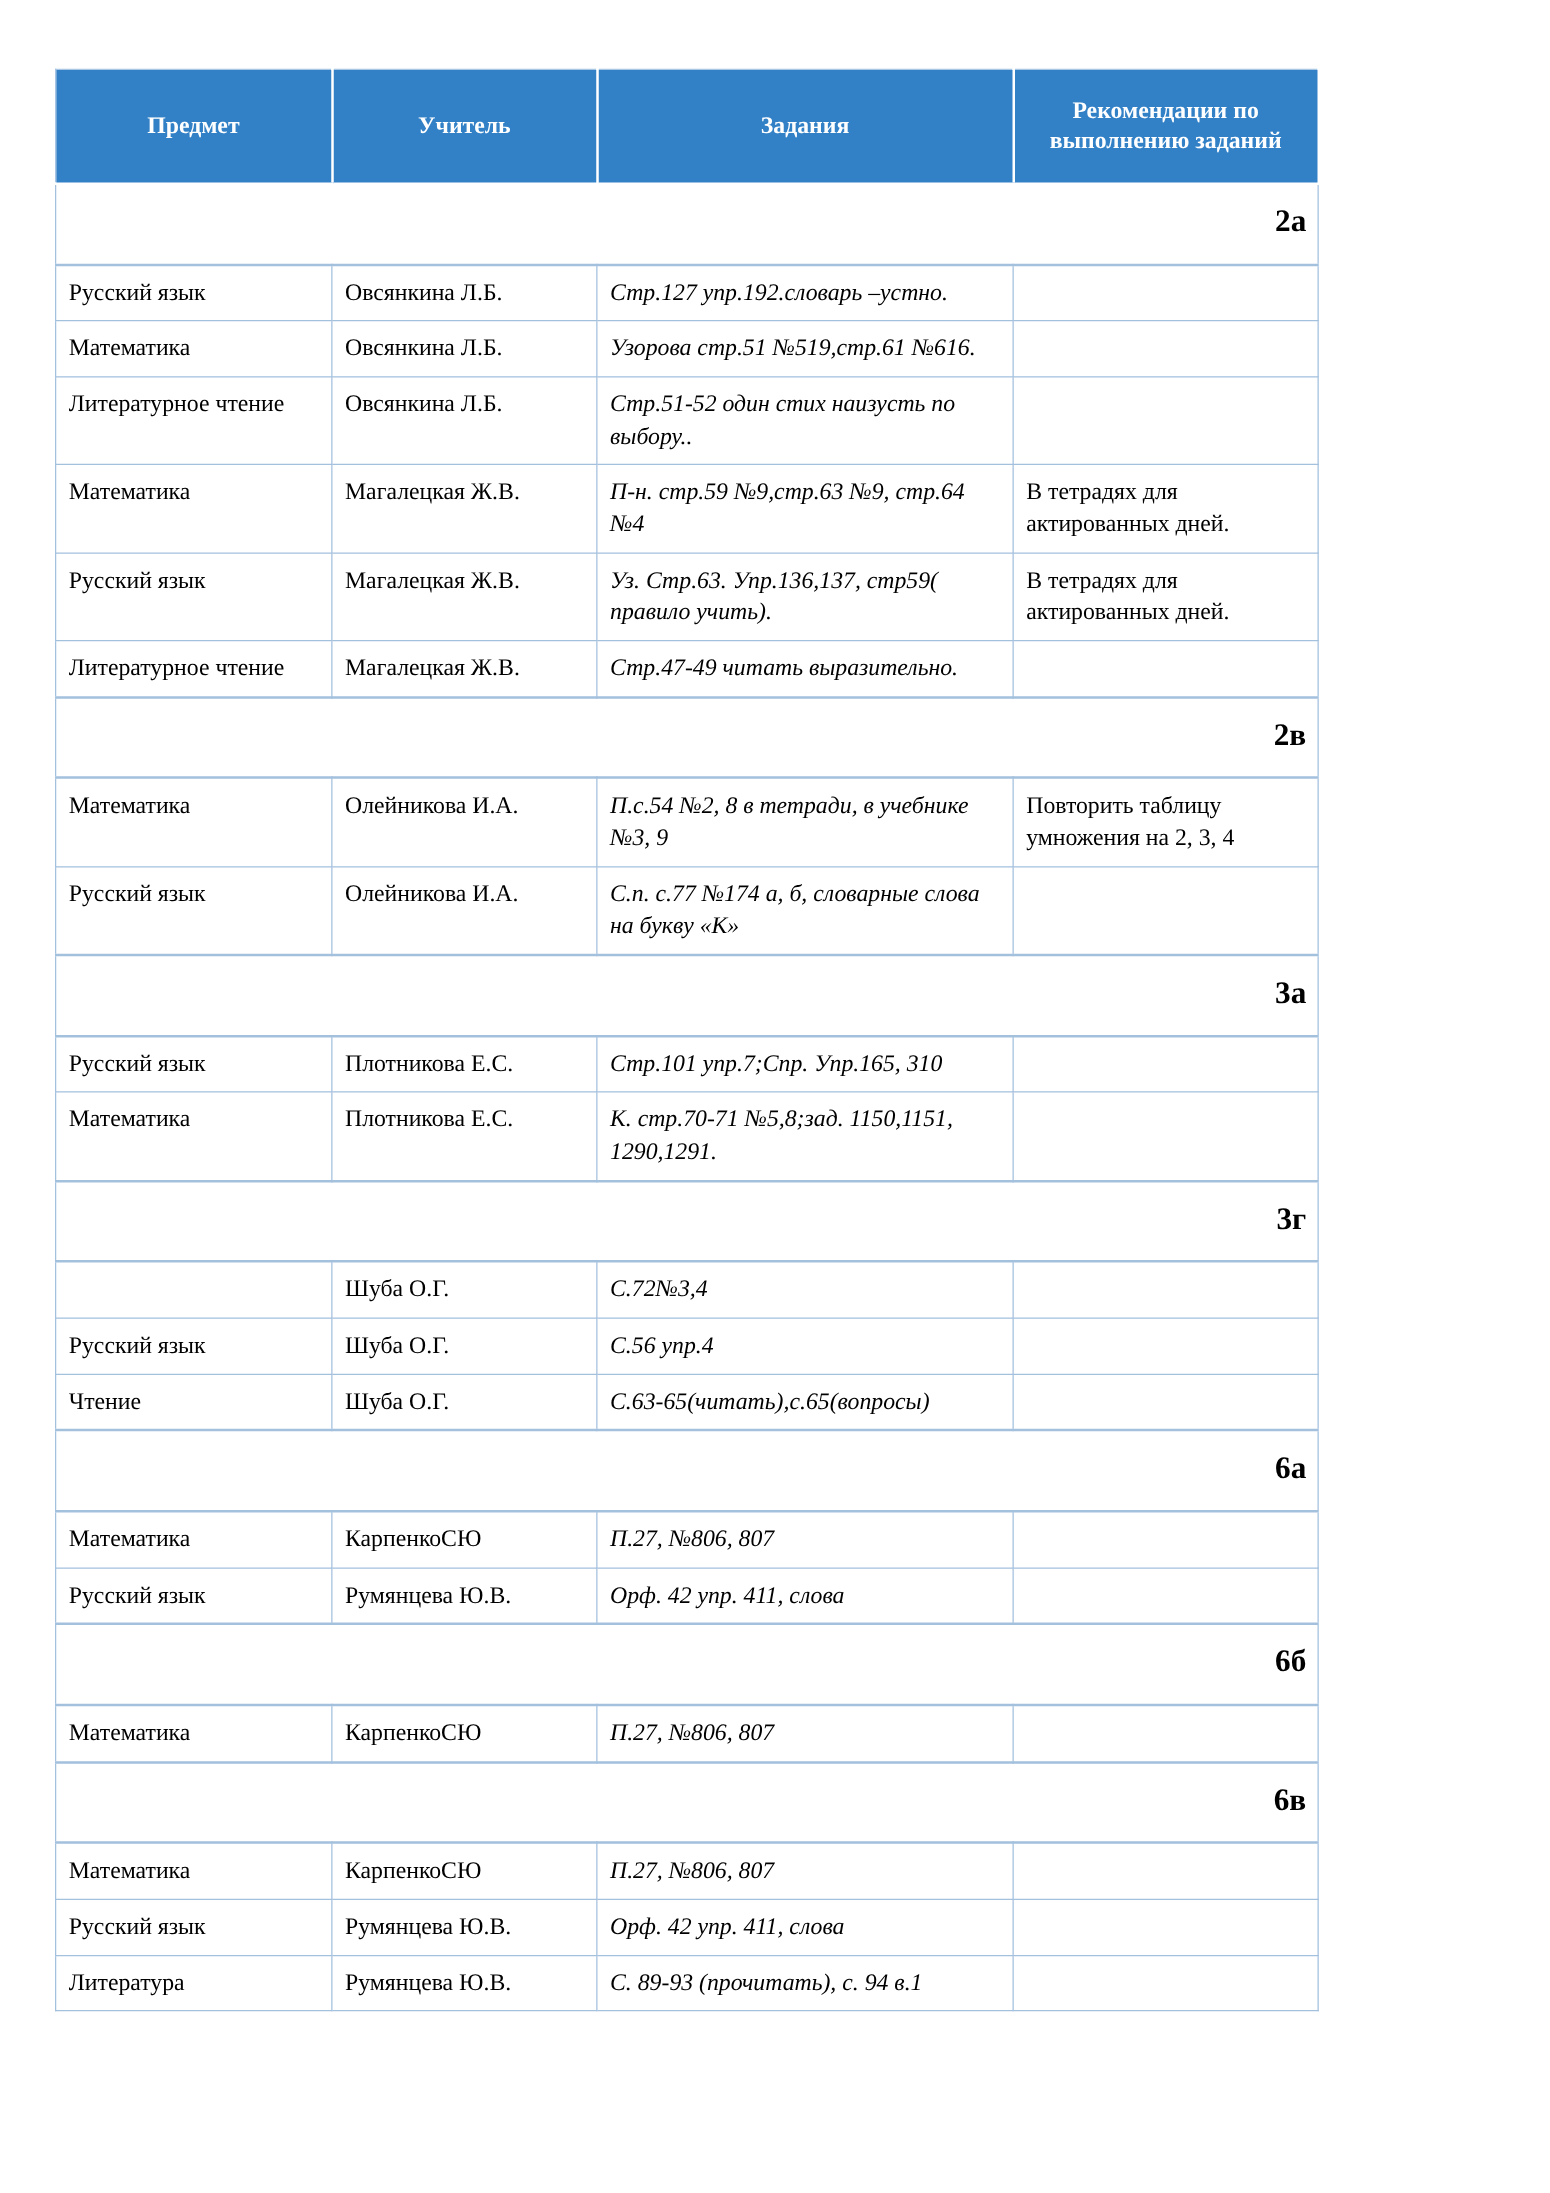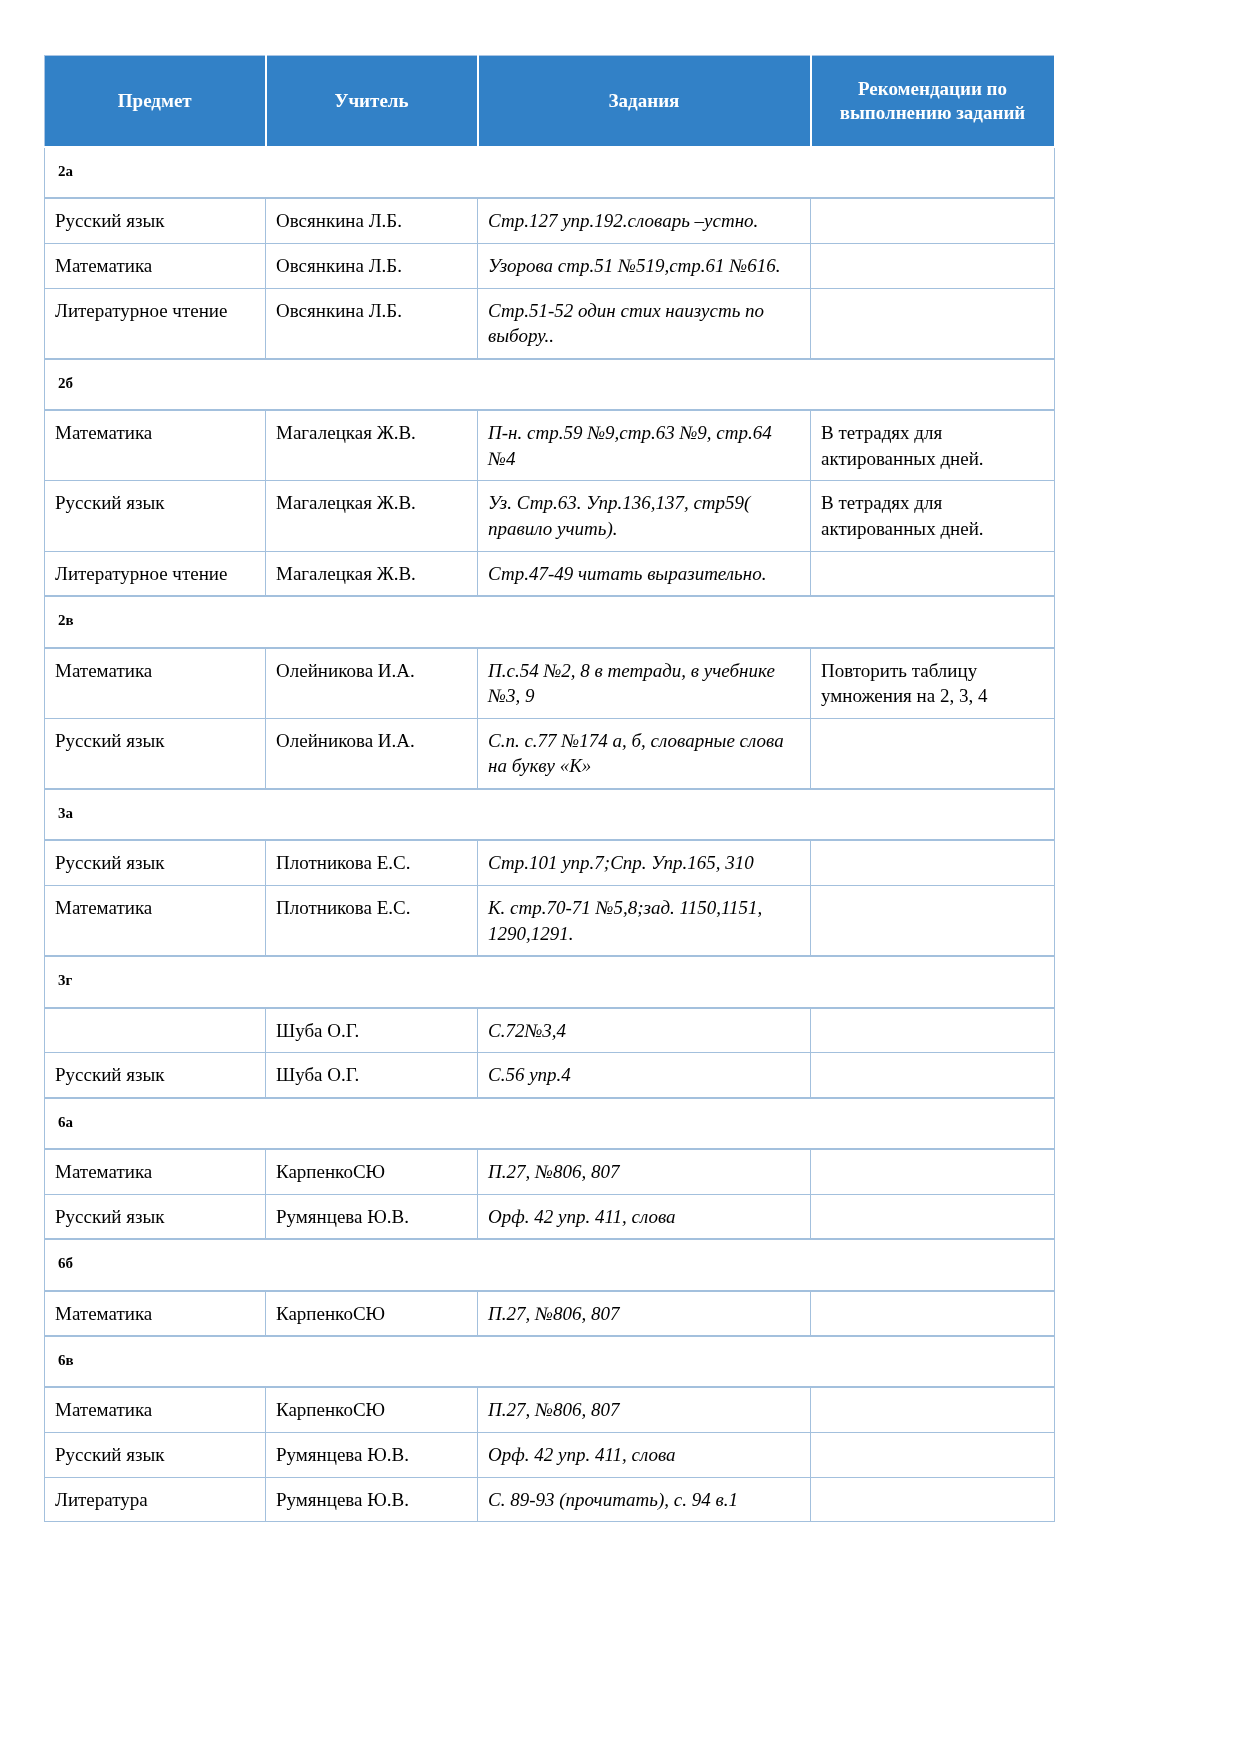--- a/index.html
+++ b/index.html
@@ -55,27 +55,28 @@
     font-size: 19px;
     color: #000000;
     vertical-align: top;
     padding: 9px 9px 9px 9px;
     line-height: 1.35;
     background: #ffffff;
     word-wrap: break-word;
   }
   tr.group-row td {
     font-weight: bold;
-    font-size: 15px;
+    font-size: 25px;
     padding: 13px 9px 16px 13px;
     border-left: 1px solid #a3c0dd;
     border-right: 1px solid #a3c0dd;
     border-top: 2px solid #a3c0dd;
     border-bottom: 2px solid #a3c0dd;
     background: #ffffff;
+    text-align: right;
   }
   tr.data-row td.cell-subject { padding-left: 10px; border-radius: 16px; }
   tr.data-row td.cell-teacher { padding-left: 10px; }
   tr.data-row td.cell-task    { padding-left: 10px; font-style: italic; }
   tr.data-row td.cell-rec     { padding-left: 10px; }
 
   .h2-line { display: block; }
 </style>
 </head>
 <body>
@@ -114,23 +115,20 @@
           <td class="cell-teacher">Овсянкина Л.Б.</td>
           <td class="cell-task">Узорова стр.51 №519,стр.61 №616.</td>
           <td class="cell-rec"></td>
         </tr>
         <tr class="data-row">
           <td class="cell-subject">Литературное чтение</td>
           <td class="cell-teacher">Овсянкина Л.Б.</td>
           <td class="cell-task">Стр.51-52 один стих наизусть по выбору..</td>
           <td class="cell-rec"></td>
         </tr>
-        <tr class="group-row">
-          <td colspan="4">2б</td>
-        </tr>
         <tr class="data-row">
           <td class="cell-subject">Математика</td>
           <td class="cell-teacher">Магалецкая Ж.В.</td>
           <td class="cell-task">П-н. стр.59 №9,стр.63 №9, стр.64 №4</td>
           <td class="cell-rec">В тетрадях для актированных дней.</td>
         </tr>
         <tr class="data-row">
           <td class="cell-subject">Русский язык</td>
           <td class="cell-teacher">Магалецкая Ж.В.</td>
           <td class="cell-task">Уз. Стр.63. Упр.136,137, стр59( правило учить).</td>
@@ -180,20 +178,26 @@
           <td class="cell-teacher">Шуба О.Г.</td>
           <td class="cell-task">С.72№3,4</td>
           <td class="cell-rec"></td>
         </tr>
         <tr class="data-row">
           <td class="cell-subject">Русский язык</td>
           <td class="cell-teacher">Шуба О.Г.</td>
           <td class="cell-task">С.56 упр.4</td>
           <td class="cell-rec"></td>
         </tr>
+        <tr class="data-row">
+          <td class="cell-subject">Чтение</td>
+          <td class="cell-teacher">Шуба О.Г.</td>
+          <td class="cell-task">С.63-65(читать),с.65(вопросы)</td>
+          <td class="cell-rec"></td>
+        </tr>
         <tr class="group-row">
           <td colspan="4">6а</td>
         </tr>
         <tr class="data-row">
           <td class="cell-subject">Математика</td>
           <td class="cell-teacher">КарпенкоСЮ</td>
           <td class="cell-task">П.27, №806, 807</td>
           <td class="cell-rec"></td>
         </tr>
         <tr class="data-row">

